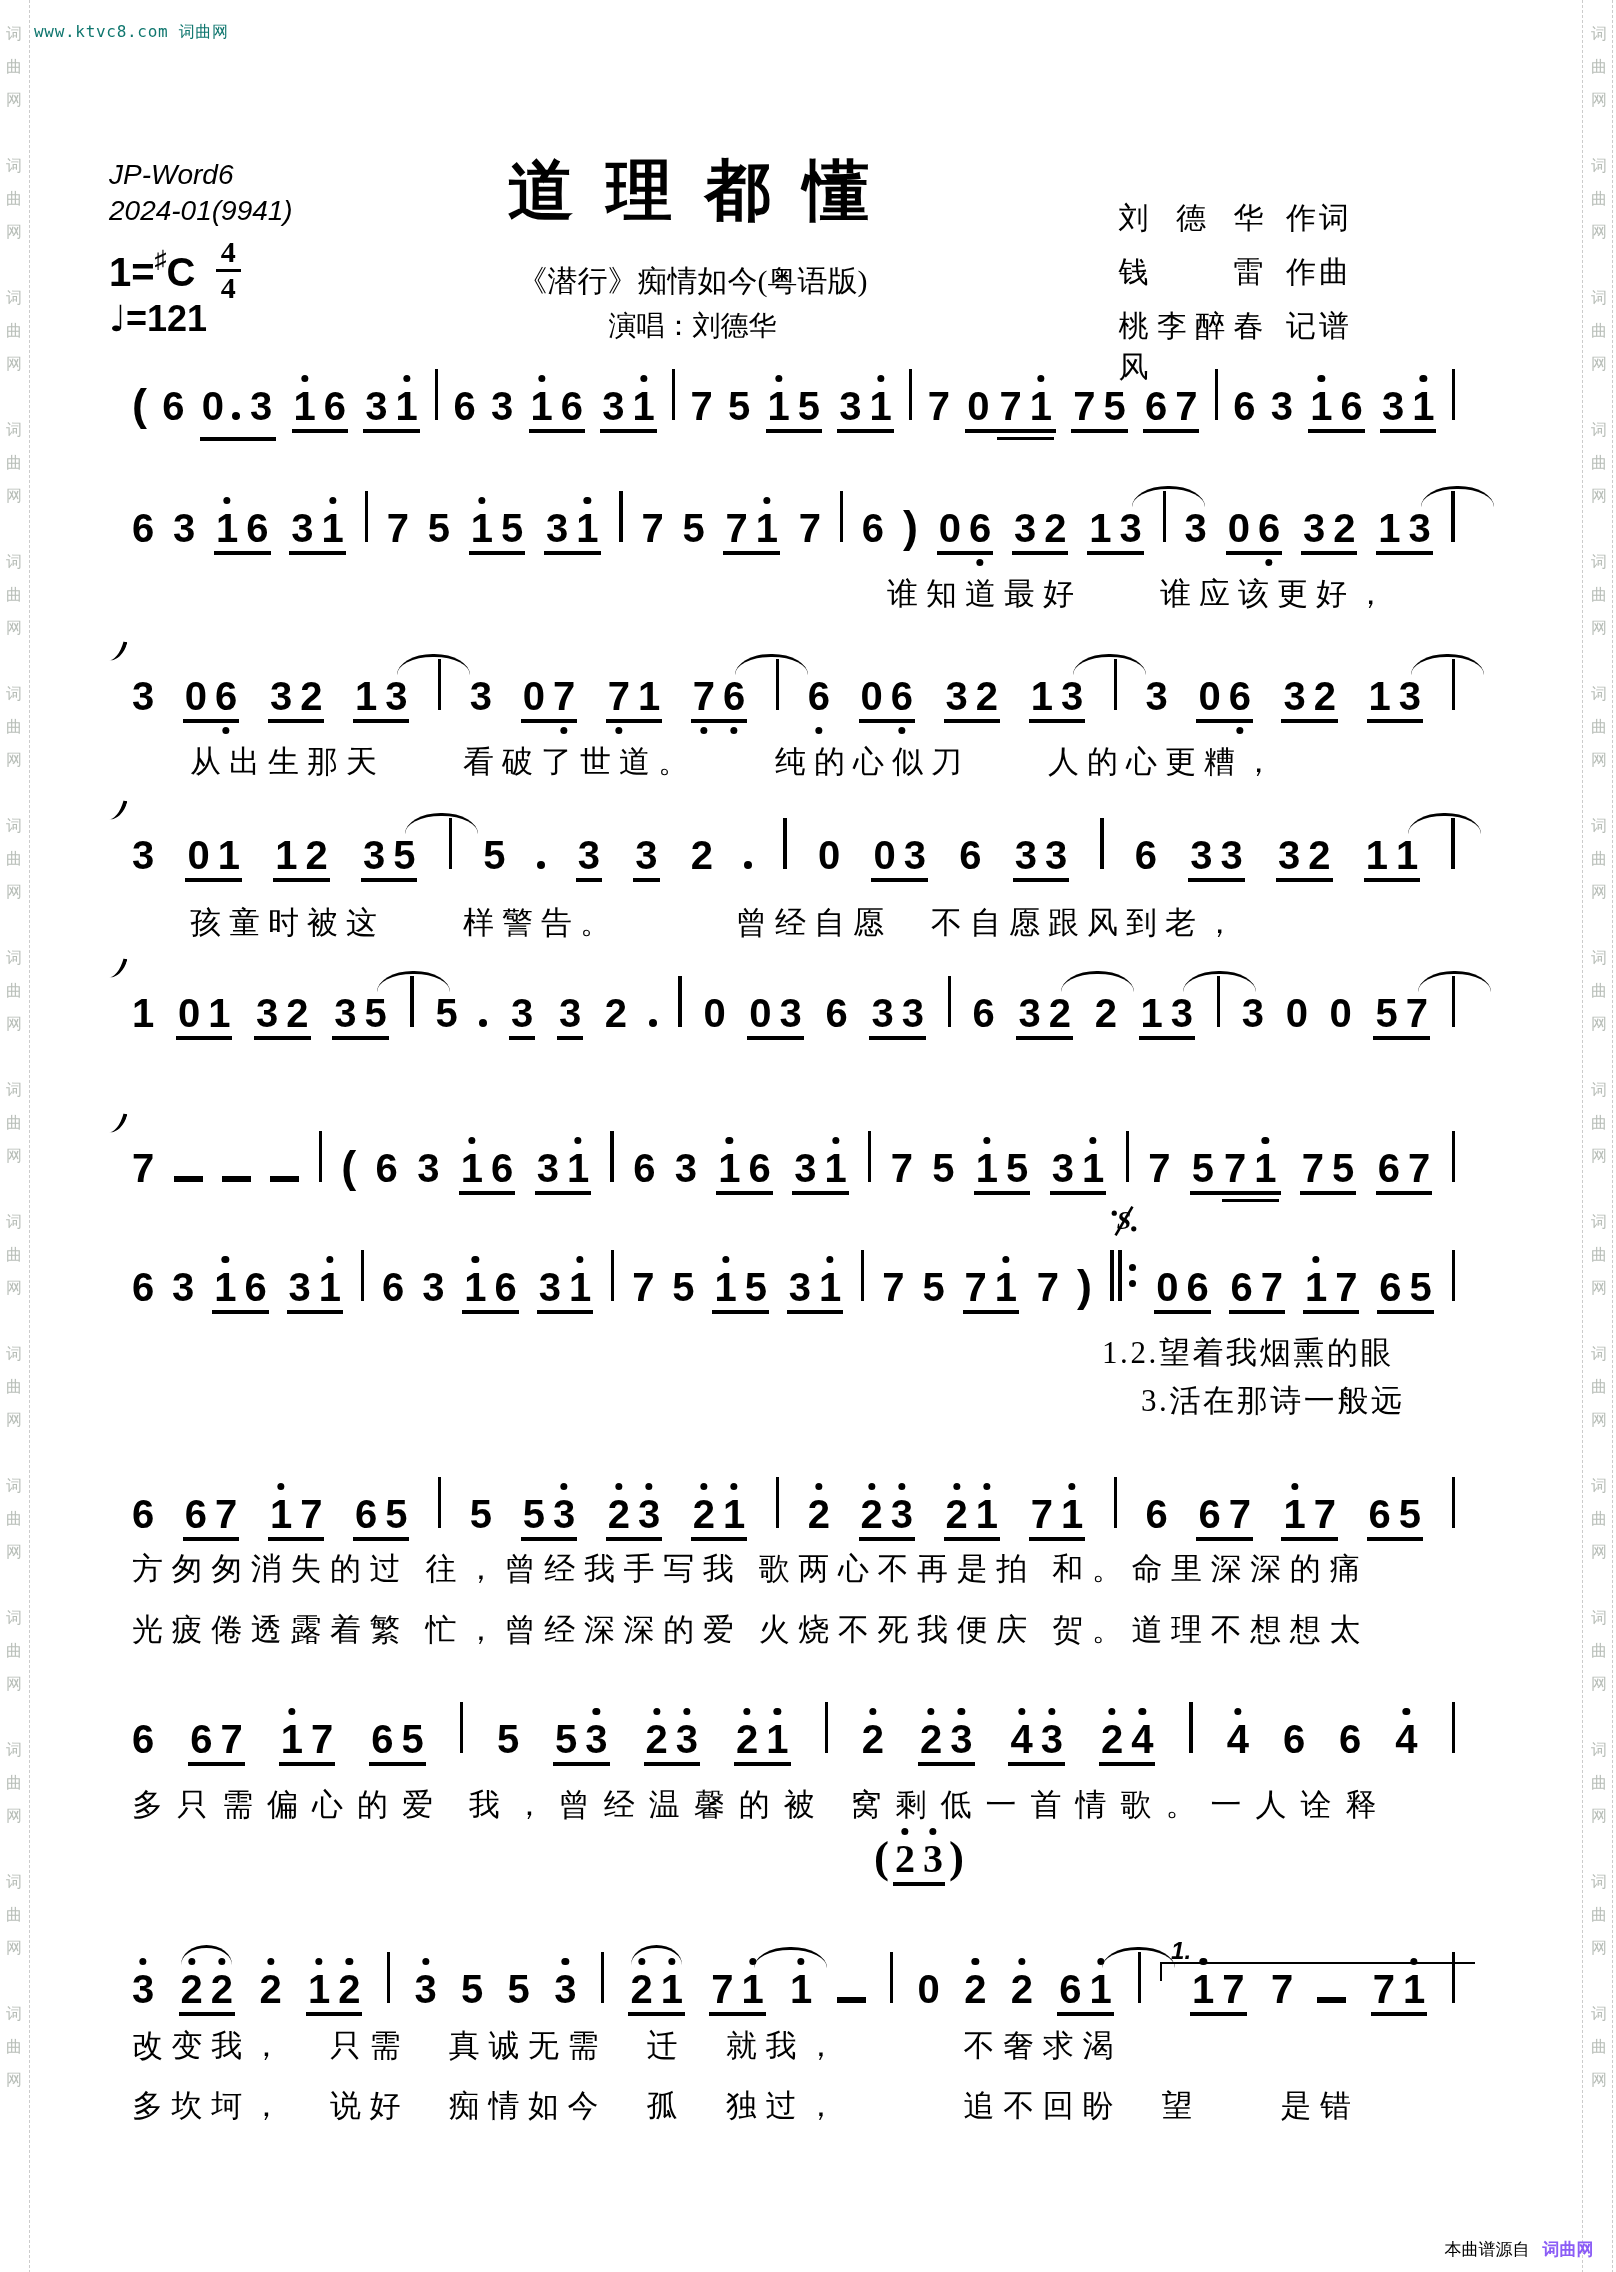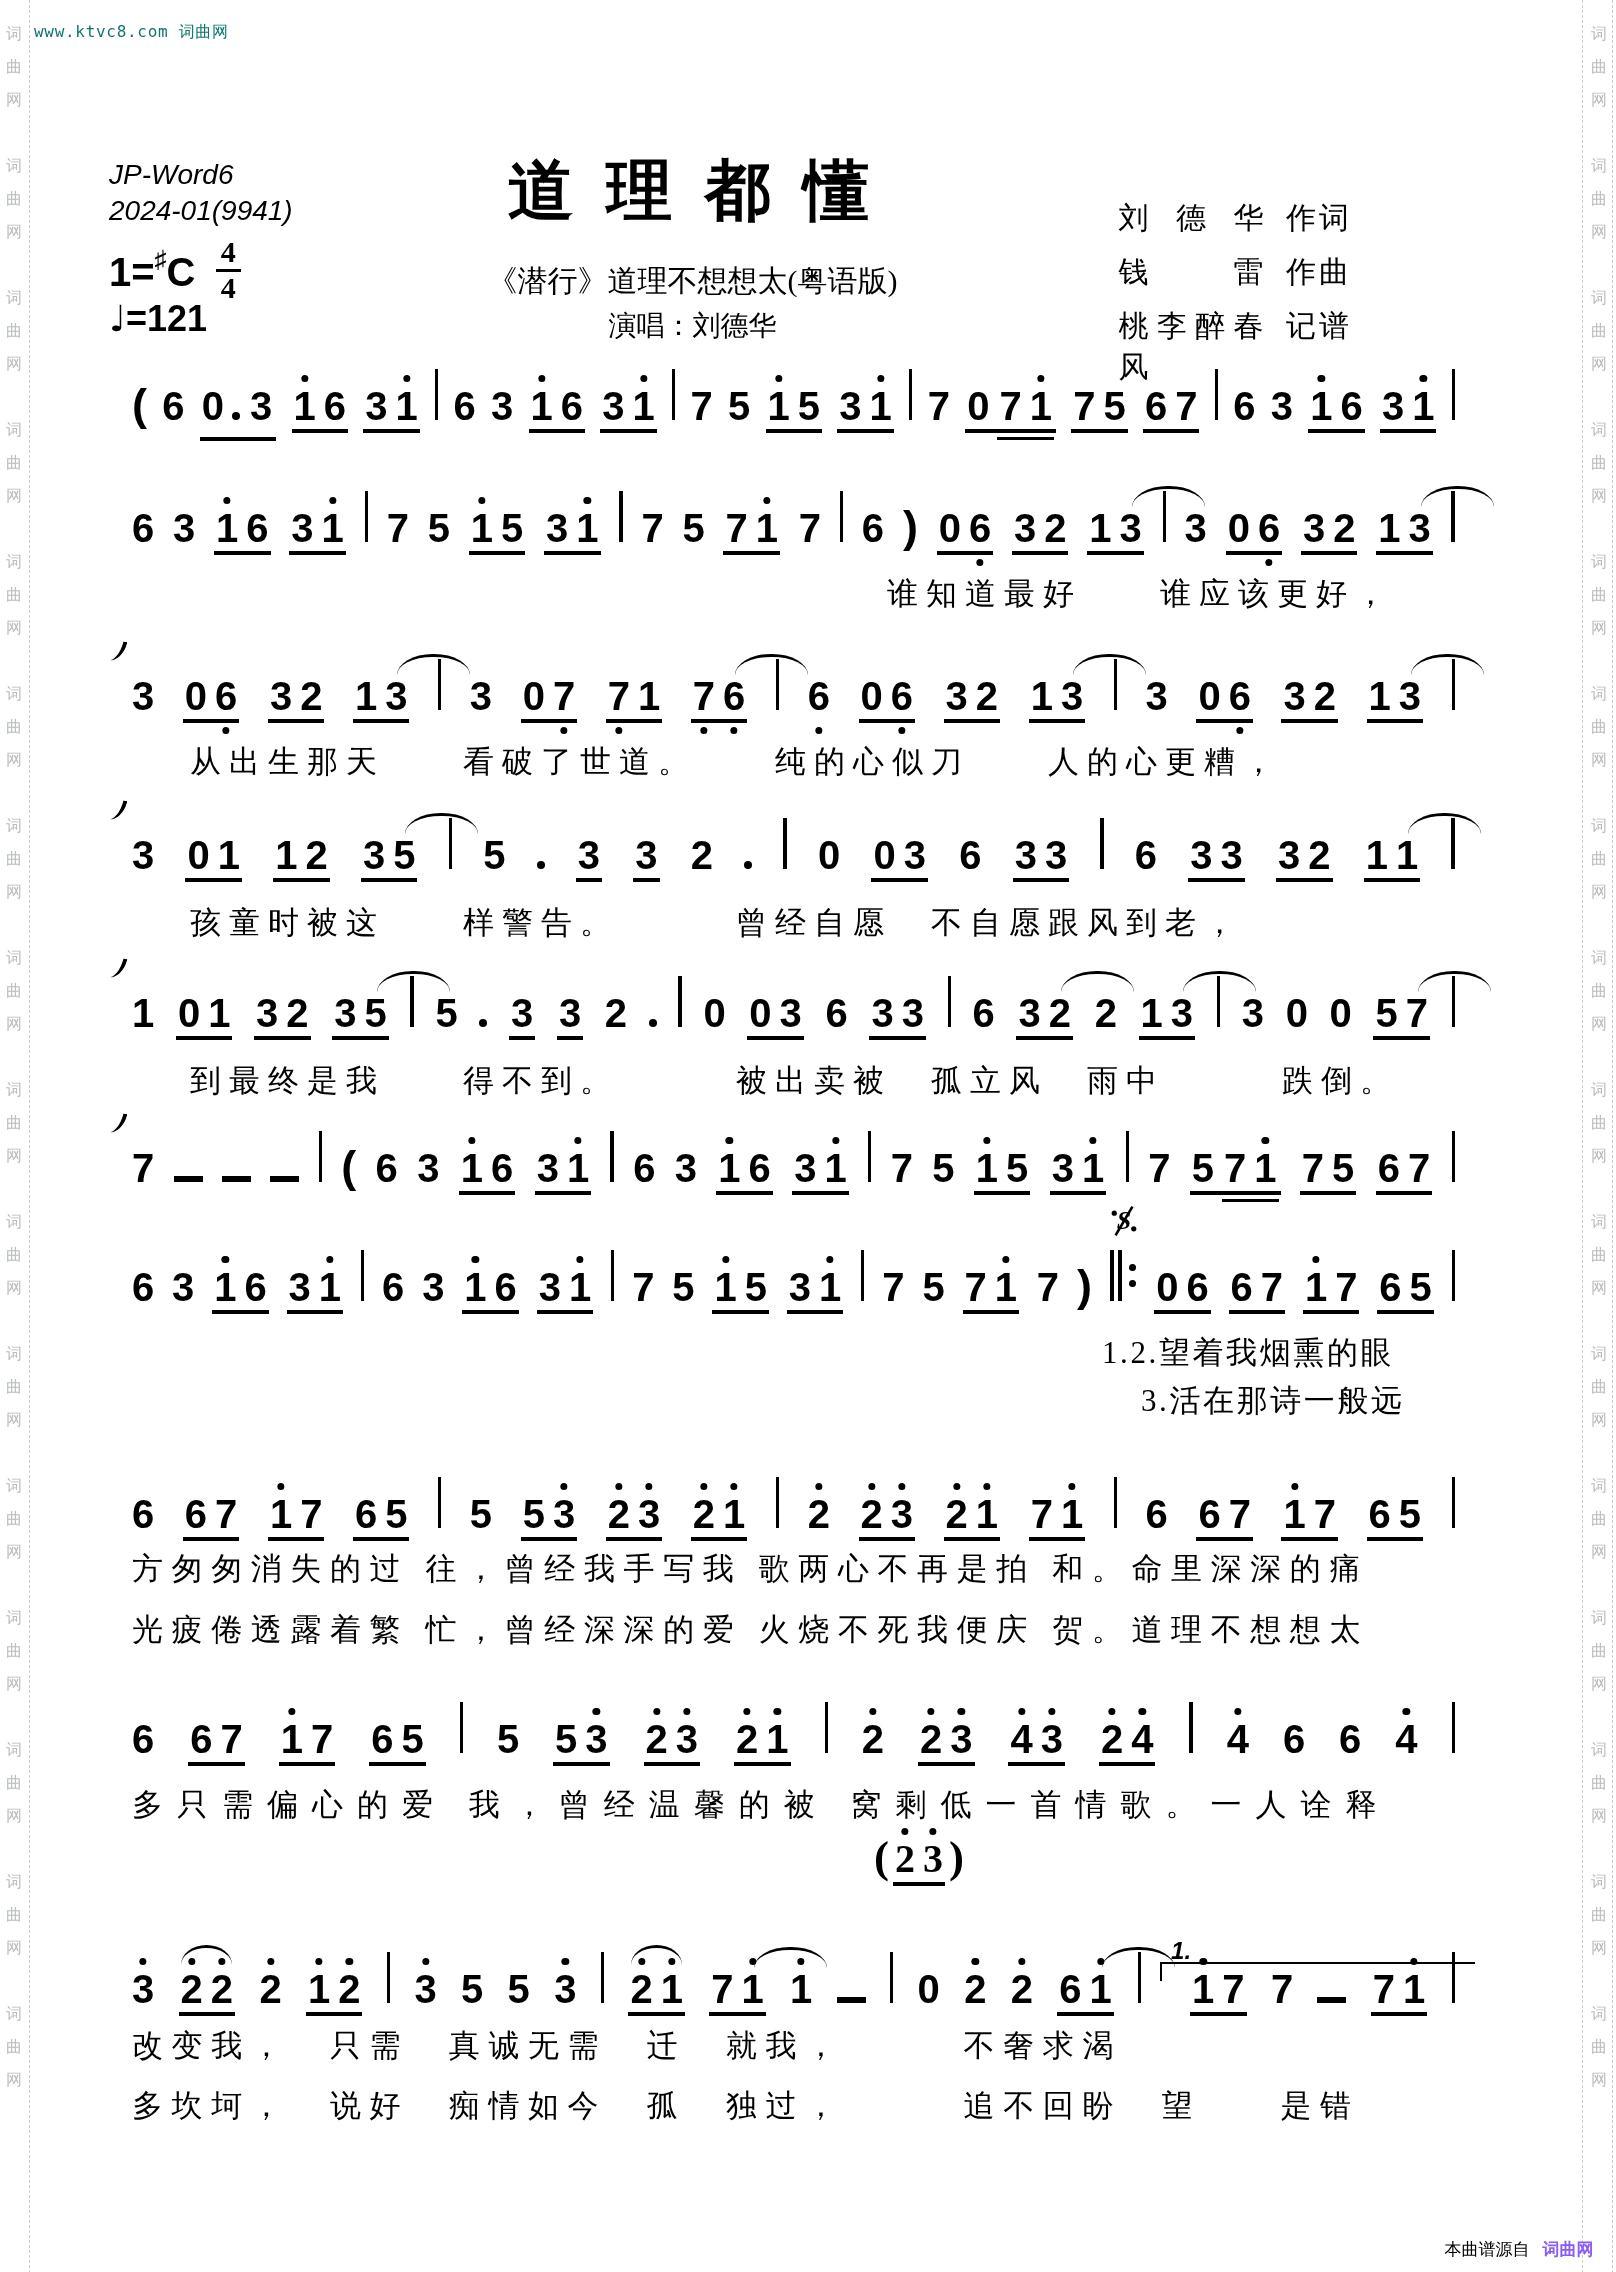--- a/index.html
+++ b/index.html
@@ -224,21 +224,21 @@
 </div>
 
   <div class="wm-top">www.ktvc8.com 词曲网</div>
 
   <div class="program">
     <div>JP-Word6</div>
     <div>2024-01(9941)</div>
   </div>
 
   <h1 class="title">道 理 都 懂</h1>
-  <div class="subtitle">《潜行》道理不想想太(粤语版)</div>
+  <div class="subtitle">《潜行》痴情如今(粤语版)</div>
   <div class="performer">演唱：刘德华</div>
 
   <div class="credits">
       <div class="credit-row">
         <span class="credit-name">刘德华</span>
         <span class="credit-role">作词</span>
       </div>
       <div class="credit-row">
         <span class="credit-name">钱雷</span>
         <span class="credit-role">作曲</span>
@@ -565,21 +565,20 @@
           <span class="bar"></span>
           <span class="nt"><b class="ch">3</b></span>
           <span class="nt"><b class="ch">0</b></span>
           <span class="nt"><b class="ch">0</b></span>
           <span class="grp">
             <span class="nt"><b class="ch">5</b></span>
             <span class="nt"><b class="ch">7</b><i class="tiearc"></i></span>
           </span>
           <span class="bar"></span>
         </div>
-        <div class="lyr lyr-0">到最终是我　　得不到。　　　被出卖被　孤立风　雨中　　　跌倒。</div>
       </div>
       <div class="line l6">
         <div class="mline">
           <span class="nt"><b class="ch">7</b><i class="brk"></i></span>
           <span class="dash"></span>
           <span class="dash"></span>
           <span class="dash"></span>
           <span class="bar"></span>
           <span class="paren">(</span>
           <span class="nt"><b class="ch">6</b></span>

